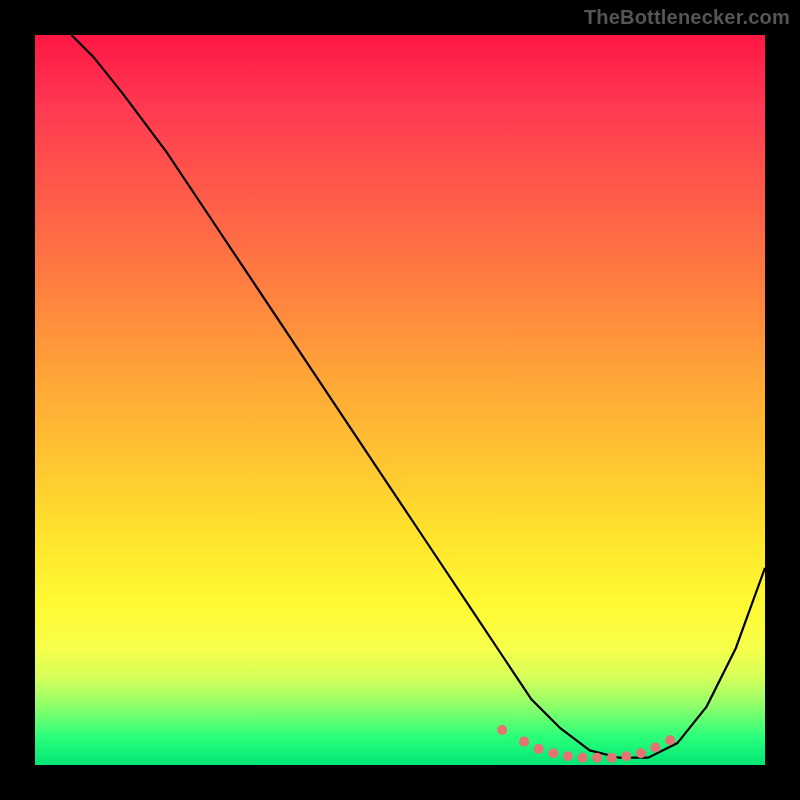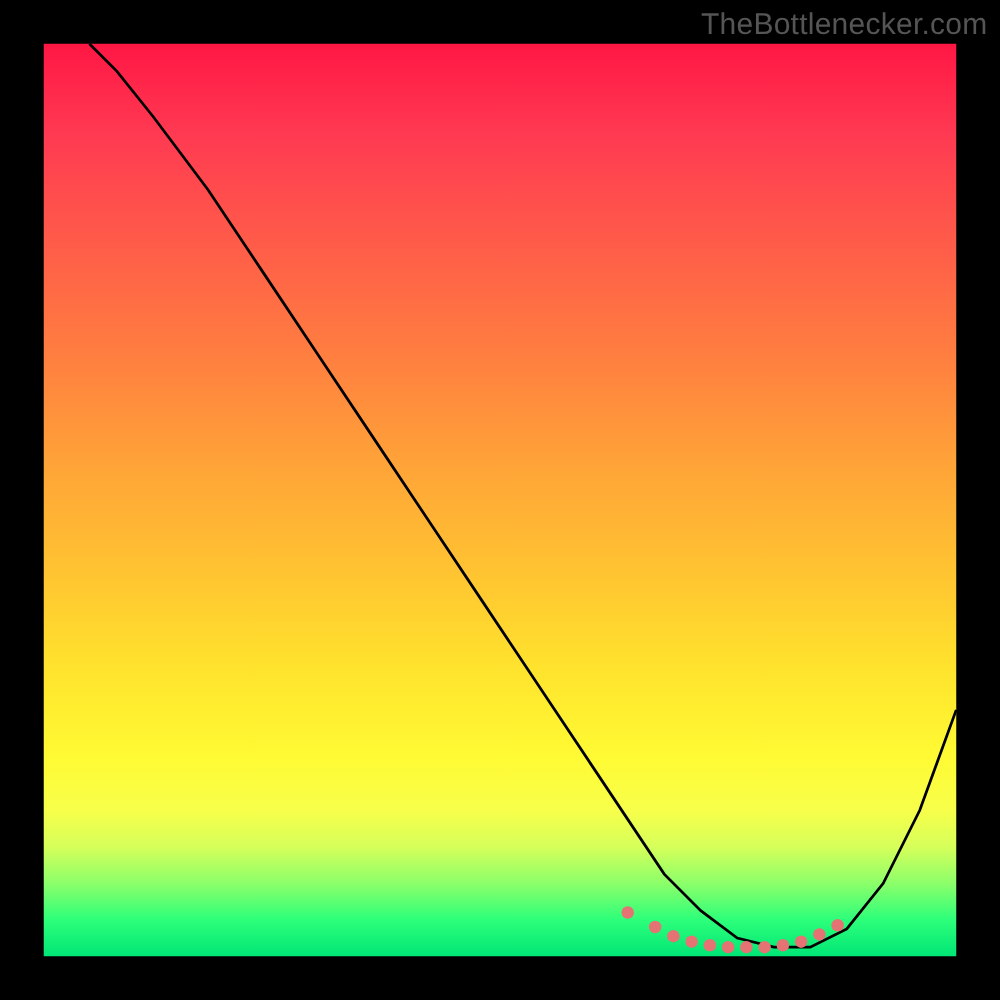--- a/index.html
+++ b/index.html
@@ -39,22 +39,22 @@
       #8cff6a 92%,
       #2dff7a 96%,
       #00e676 100%
     );
   }
   .watermark {
     position: absolute;
     top: 6px;
     right: 10px;
     color: #555;
-    font-size: 24px;
-    font-weight: 400;
+    font-size: 20px;
+    font-weight: 700;
     letter-spacing: 0.2px;
     user-select: none;
   }
   svg.curve {
     position: absolute;
     left: 0;
     top: 0;
     width: 730px;
     height: 730px;
     overflow: visible;

